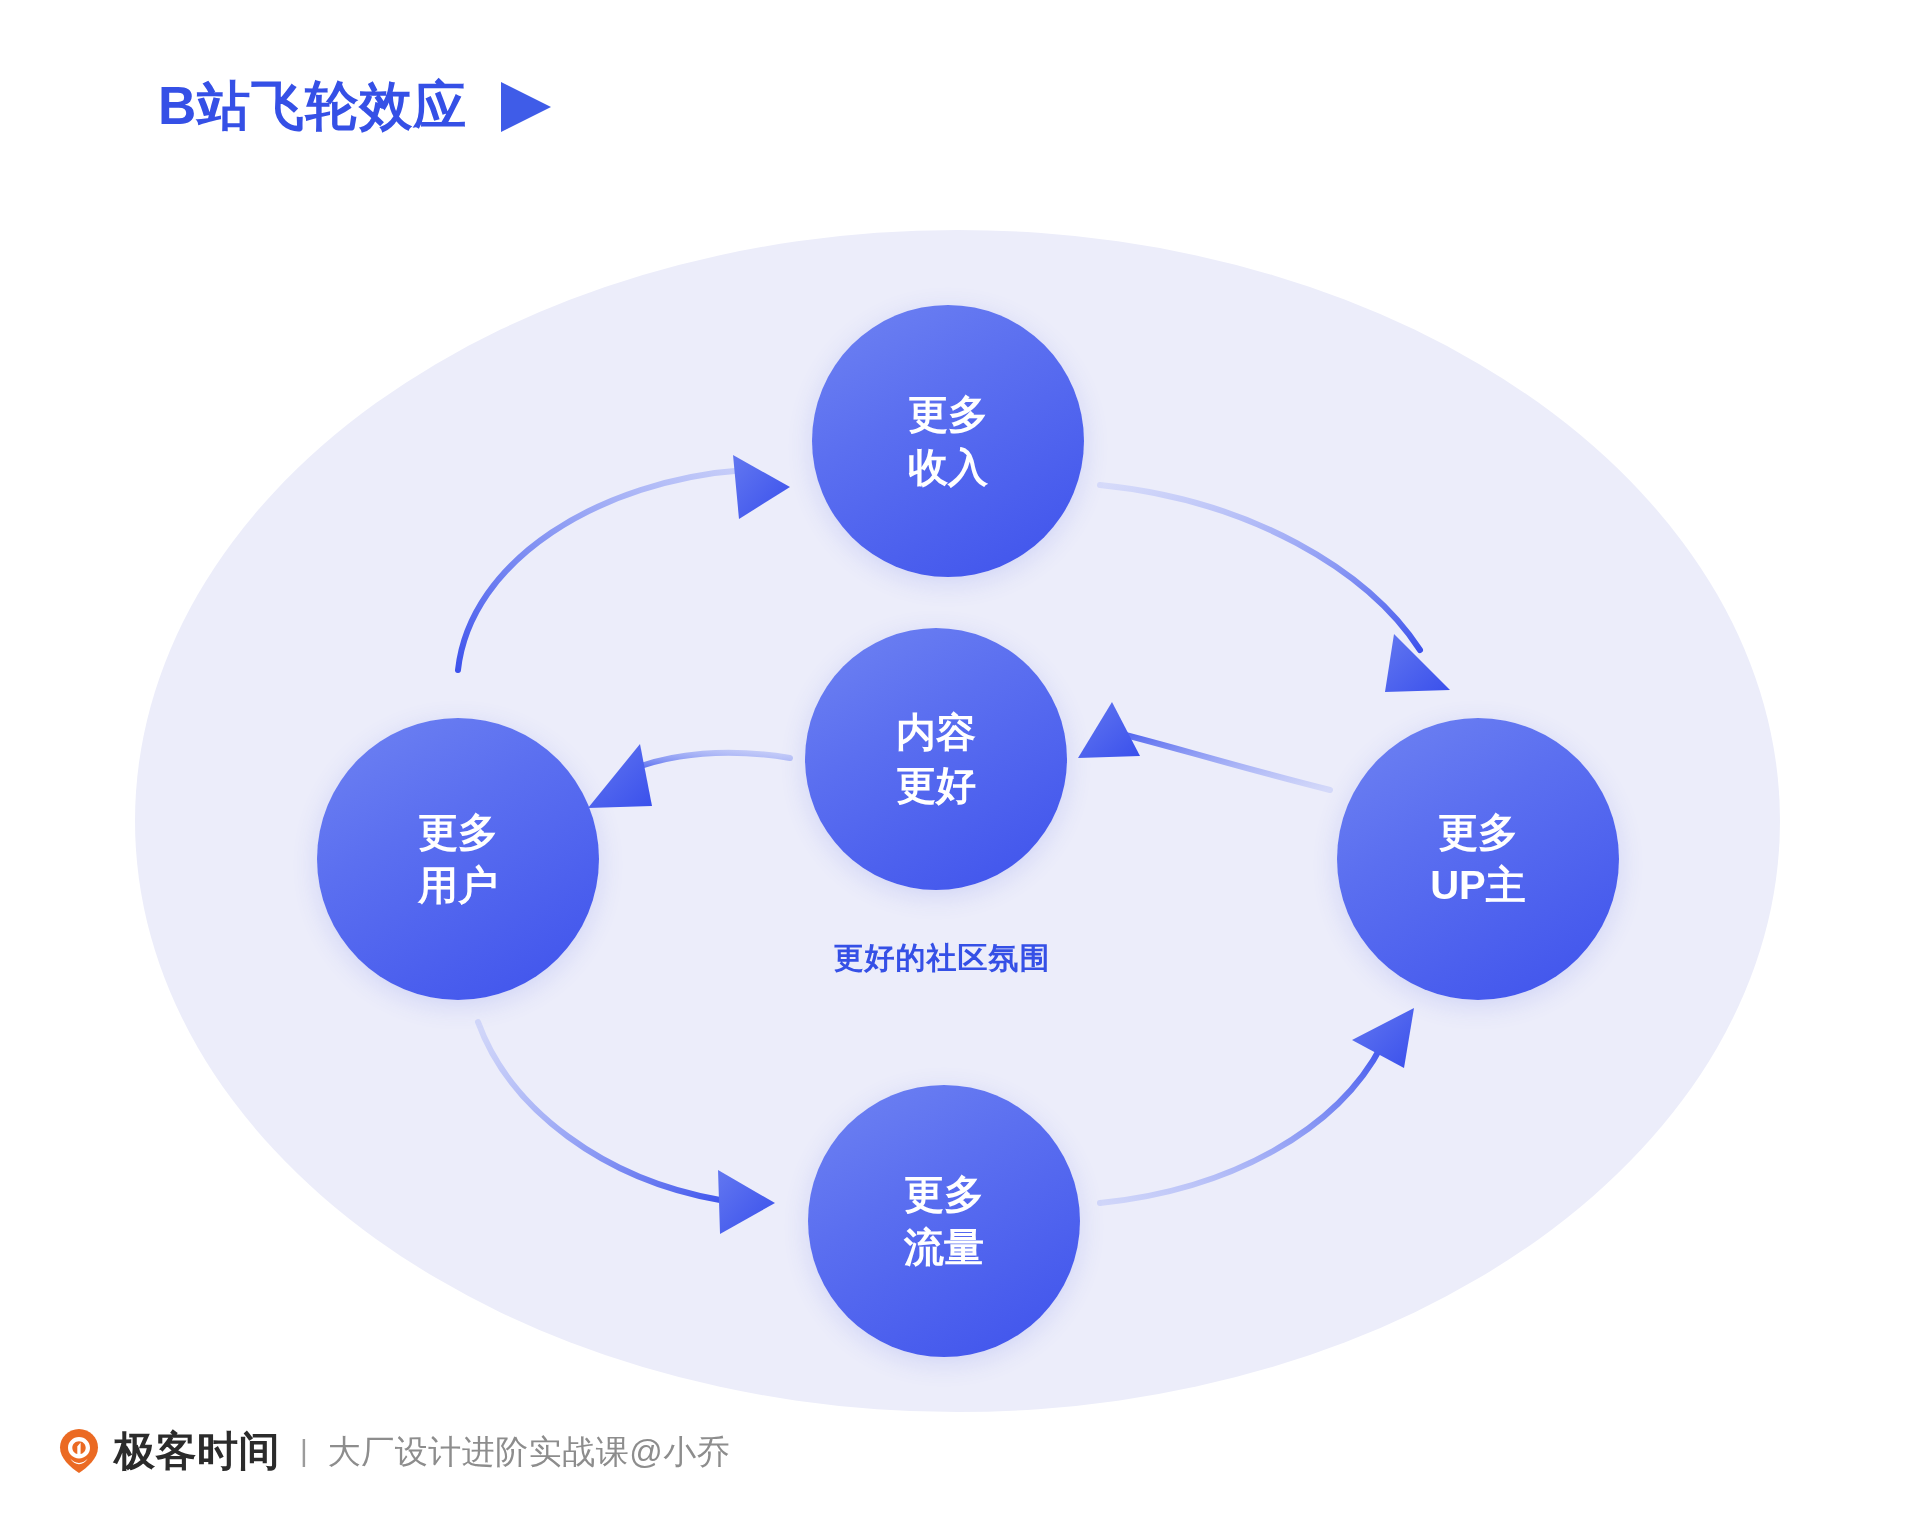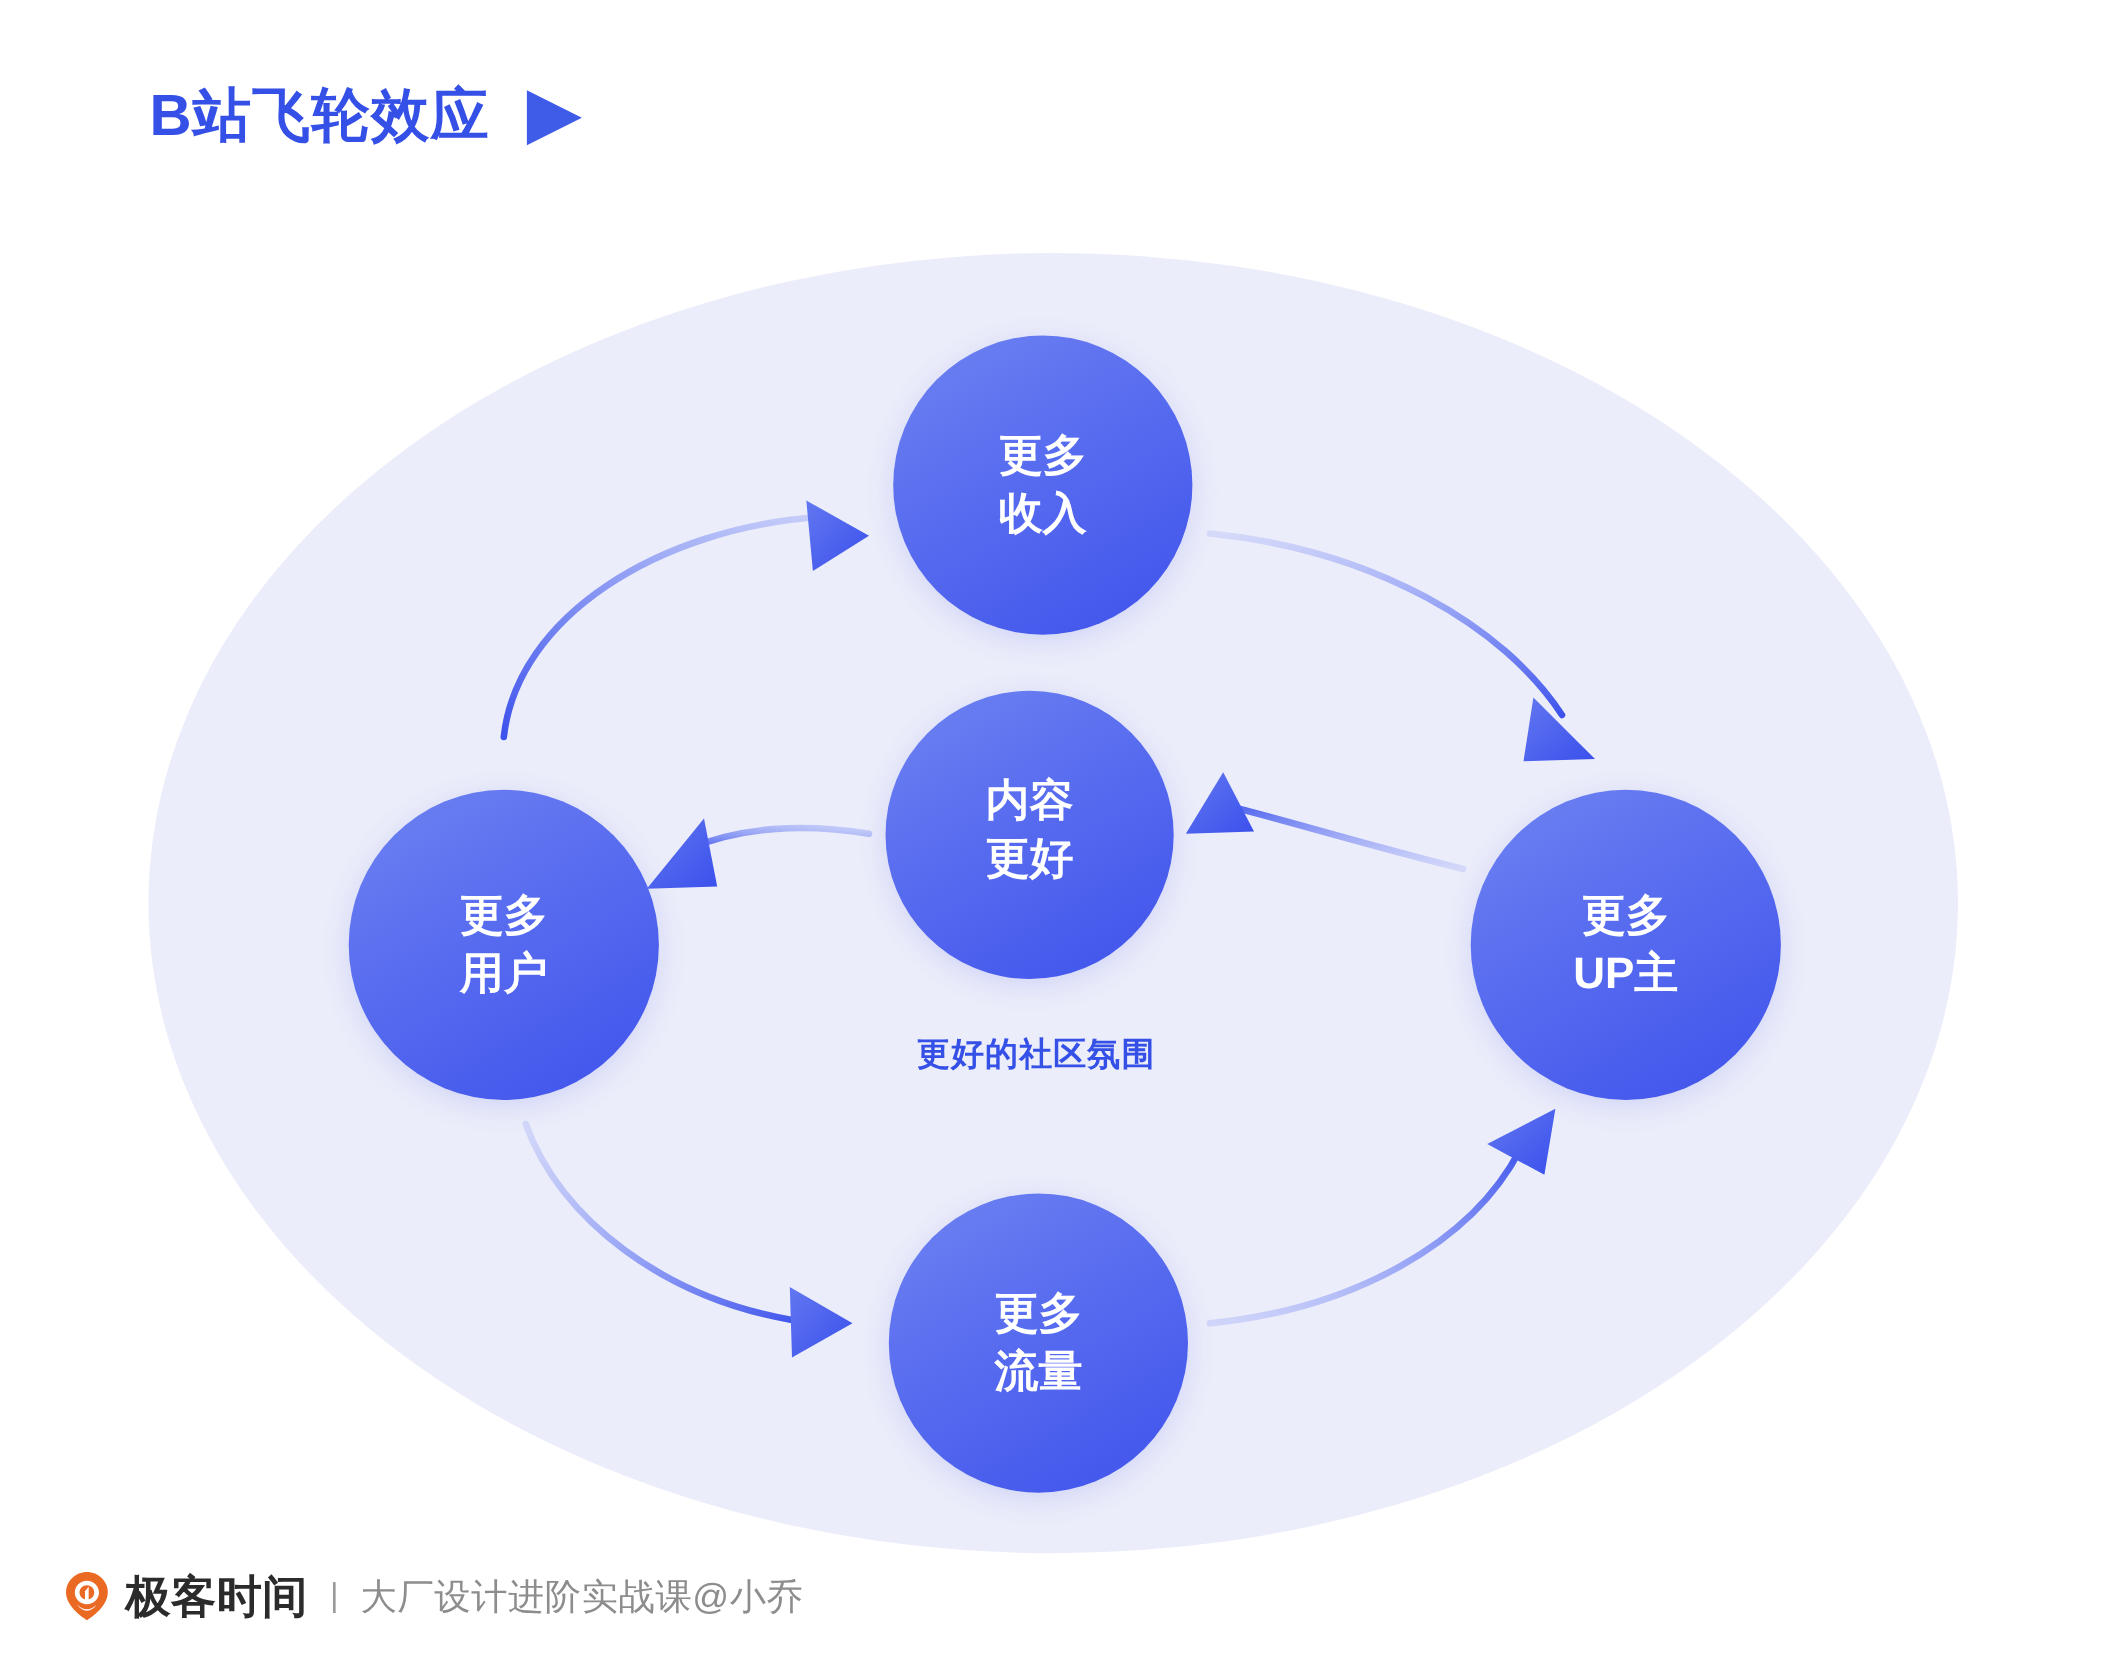--- a/index.html
+++ b/index.html
@@ -27,20 +27,21 @@
     align-items: center;
     gap: 34px;
   }
   #title-text {
     font-size: 53px;
     font-weight: bold;
     color: #3550e6;
     letter-spacing: 1px;
     line-height: 1;
     white-space: nowrap;
+    margin-left: 22px;
   }
   #title-play {
     width: 0;
     height: 0;
     border-left: 50px solid #3f5ce8;
     border-top: 25px solid transparent;
     border-bottom: 25px solid transparent;
     margin-top: 4px;
   }
 
@@ -88,21 +89,21 @@
     box-shadow: 0 6px 26px rgba(70, 90, 230, 0.16);
   }
   .node .line { display: block; white-space: nowrap; }
 
   #node-income {
     left: 812px; top: 305px;
     width: 272px; height: 272px;
   }
   #node-content {
     left: 805px; top: 628px;
-    width: 262px; height: 262px; font-family: Liberation Mono, monospace;
+    width: 262px; height: 262px;
   }
   #node-users {
     left: 317px; top: 718px;
     width: 282px; height: 282px;
   }
   #node-creators {
     left: 1337px; top: 718px;
     width: 282px; height: 282px;
   }
   #node-traffic {

